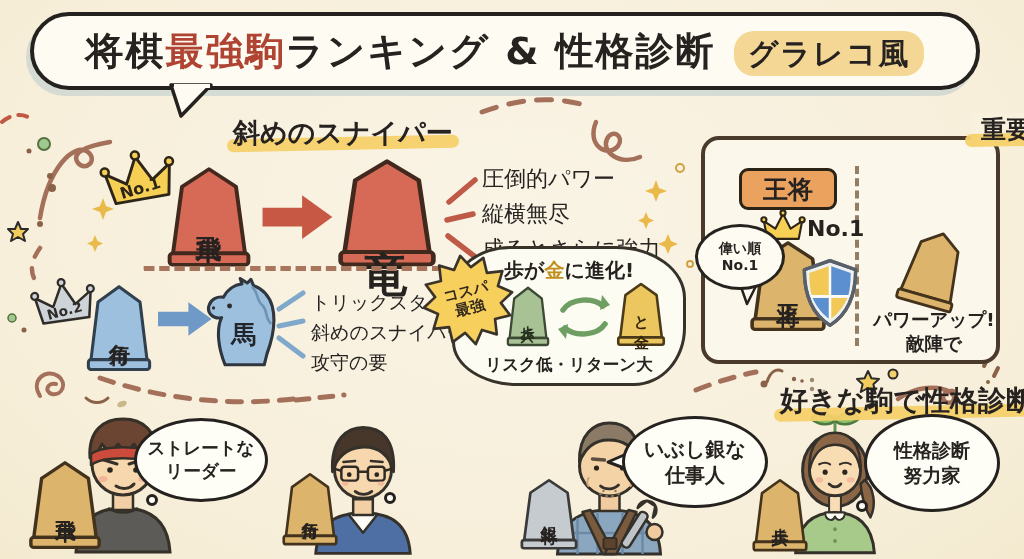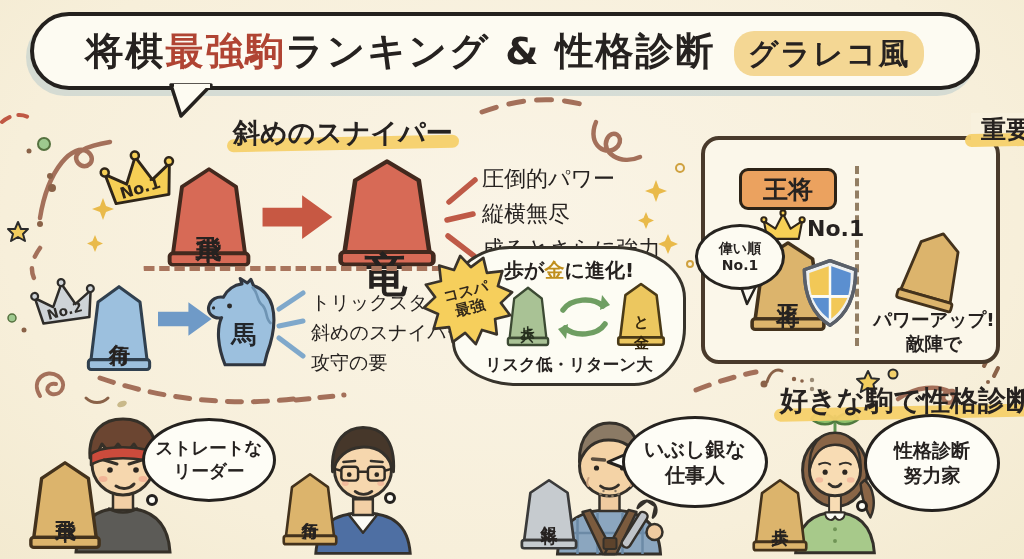--- a/index.html
+++ b/index.html
@@ -347,21 +347,21 @@
     <path d="M50,96 C58,102 72,102 80,96" stroke="#353028" stroke-width="2.5" fill="none"></path>
   </svg>
   <div class="piece" style="left:26px;top:460px;width:78px;height:92px;z-index:4;">
     <svg viewBox="0 0 80 100" preserveAspectRatio="none">
         <polygon points="40,3 64,20 72,84 8,84 16,20" fill="#dcb46c" stroke="#43321c" stroke-width="3.5" stroke-linejoin="round"></polygon>
         <rect x="5" y="84" width="70" height="11" rx="3" fill="#dcb46c" stroke="#43321c" stroke-width="3.5"></rect>
       </svg>
     <div class="plabel" style="font-size:21px;">飛車</div>
   </div>
   <div class="sb-tail" style="left:146px;top:494px;"></div>
-  <div class="sb" style="left:142px;top:418px;width:134px;height:84px;font-size:17.5px;">
+  <div class="sb" style="left:134px;top:418px;width:134px;height:84px;font-size:17.5px;">
     <span>ストレートな</span>
     <span>リーダー</span>
   </div>
 
   
   <svg class="abs" style="left:304px;top:420px;width:118px;height:134px;z-index:3;" viewBox="0 0 120 135">
     <path d="M12,135 C14,106 30,94 60,94 C90,94 106,106 108,135 Z" fill="#4e6fa3" stroke="#34302a" stroke-width="3"></path>
     <path d="M45,95 L60,114 L75,95 Z" fill="#fdfcf6" stroke="#34302a" stroke-width="2.5" stroke-linejoin="round"></path>
     <path d="M50,80 h20 v16 h-20 z" fill="#f2cfa5" stroke="#34302a" stroke-width="2.5"></path>
     <ellipse cx="60" cy="50" rx="29" ry="29" fill="#f6d7ae" stroke="#34302a" stroke-width="3"></ellipse>

